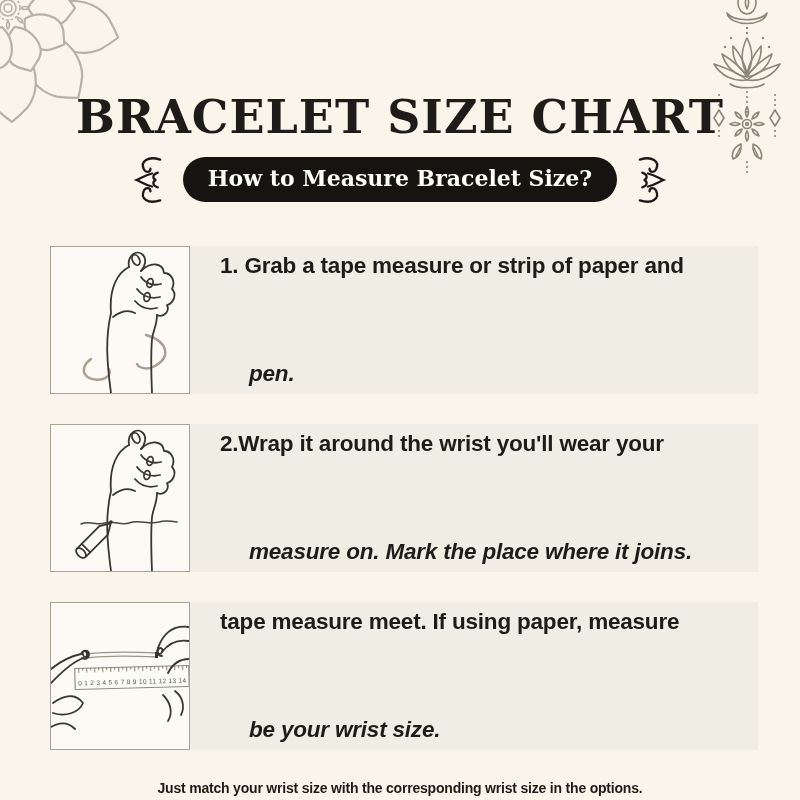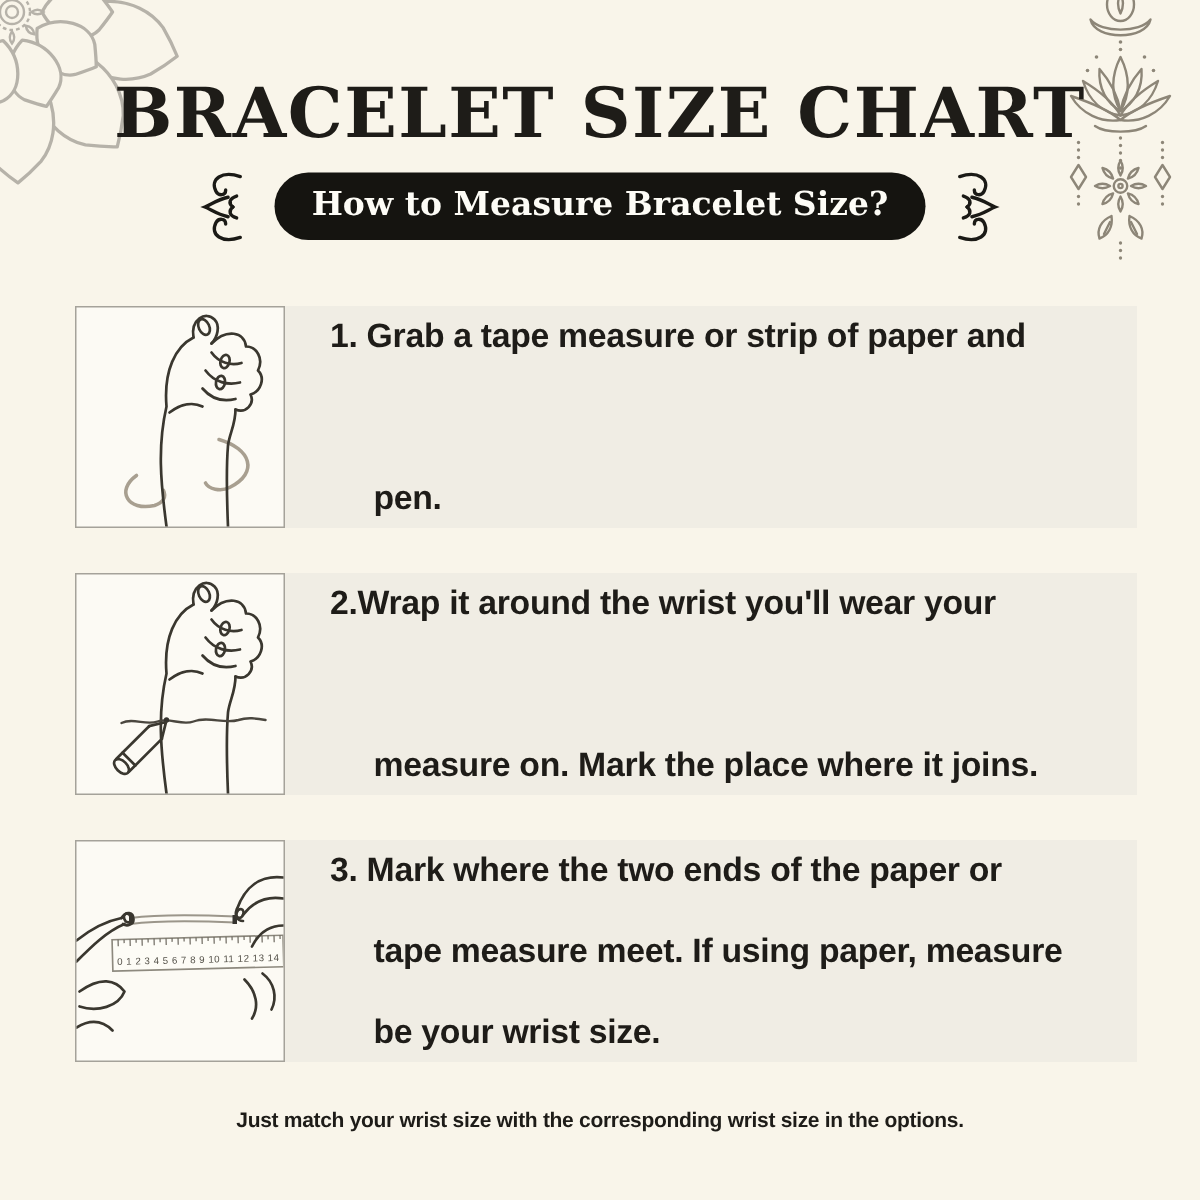--- a/index.html
+++ b/index.html
@@ -6,37 +6,37 @@
     --bg:#f9f5ea; --panel:#f0ede4; --figure-bg:#fcfaf4; --figure-border:#a5a29a;
     --ink:#1e1c18; --badge-bg:#151410; --badge-fg:#fdfcf6;
     --art:#3a372f; --art-soft:#a89f90; --ornament:#8d8678; --mandala:#b6b2a9;
   }
   html,body{margin:0;padding:0;}
   body{width:800px;height:800px;background:var(--bg);font-family:"Liberation Sans","DejaVu Sans",sans-serif;color:var(--ink);}
   .canvas{position:relative;width:800px;height:800px;overflow:hidden;}
   .corner{position:absolute;pointer-events:none;}
   .corner.tl{left:-100px;top:-102px;}
   .corner.tr{right:5px;top:0;}
-  .title{position:relative;margin:0;padding-top:50px;text-align:center;
+  .title{position:relative;margin:0;padding-top:92px;text-align:center;
     font-family:"DejaVu Serif","Liberation Serif",serif;font-weight:700;
     font-size:46px;line-height:1.1;letter-spacing:1px;color:var(--ink);}
   .badge-row{position:relative;margin-top:11px;display:flex;justify-content:center;align-items:center;gap:20px;}
   .pill{background:var(--badge-bg);color:var(--badge-fg);border-radius:24px;padding:8px 25px 10px;
     font-family:"DejaVu Serif","Liberation Serif",serif;font-weight:700;font-size:22px;line-height:1.2;}
   .flourish{display:block;}
   .steps{margin-top:40px;padding:0 42px 0 50px;}
   .step-row{display:flex;background:var(--panel);height:148px;margin-bottom:30px;}
   .figure{flex:none;width:140px;height:148px;box-sizing:border-box;background:var(--figure-bg);
     border:1px solid var(--figure-border);}
   .figure svg{display:block;}
   .step-text{flex:1;min-width:0;display:flex;flex-direction:column;justify-content:space-between;
     padding-left:30px;padding-right:6px;font-size:22.5px;font-weight:600;letter-spacing:-0.2px;
     line-height:1.78;color:var(--ink);}
   .step-line{white-space:nowrap;}
-  .step-line:not(:first-child){padding-left:29px;}
+  .step-line:not(:first-child){padding-left:29px;font-style:italic;}
   .footer{margin-top:10px;text-align:center;font-size:14px;font-weight:600;letter-spacing:-0.2px;color:var(--ink);}
   svg .ln{fill:none;stroke:var(--art);stroke-width:1.8;stroke-linecap:round;stroke-linejoin:round;}
   svg .soft{fill:none;stroke:var(--art-soft);stroke-width:2.4;stroke-linecap:round;}
   svg .orn{fill:none;stroke:var(--ornament);stroke-width:1.6;stroke-linecap:round;stroke-linejoin:round;}
   svg .mdl{fill:var(--bg);stroke:var(--mandala);stroke-width:2.2;stroke-linejoin:round;}
   svg .flr{fill:none;stroke:#1b1a16;stroke-width:2.8;stroke-linecap:round;}
 </style>
 </head>
 <body>
 
@@ -249,21 +249,20 @@
             <path d="M138 38 C126 36 117 41 111 49"></path>
             <path d="M107 45 C105 49 107 53 111 53"></path>
             <ellipse cx="109" cy="48" rx="2.2" ry="3" transform="rotate(20 109 48)"></ellipse>
             <path d="M138 56 C128 56 121 62 117 70"></path>
             <path d="M124 88 C132 94 134 104 130 112"></path>
             <path d="M112 92 C120 100 122 110 117 118"></path>
           </g>
         </svg>
       </div>
       <div class="step-text">
-        <div class="step-line">3. Mark where the two ends of the paper or</div>
         <div class="step-line">tape measure meet. If using paper, measure</div>
         <div class="step-line">be your wrist size.</div>
       </div>
     </div>
 
   </div>
 
   <div class="footer">Just match your wrist size with the corresponding wrist size in the options.</div>
 
 </div>

